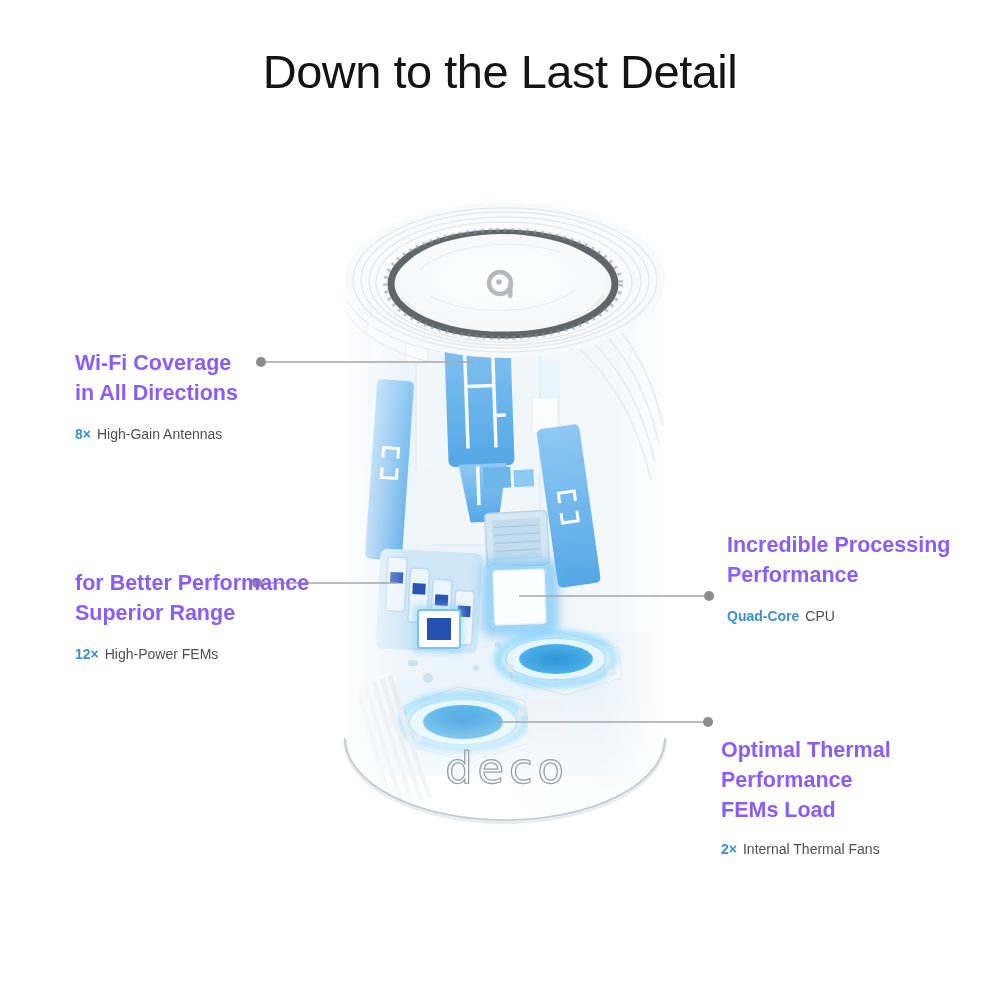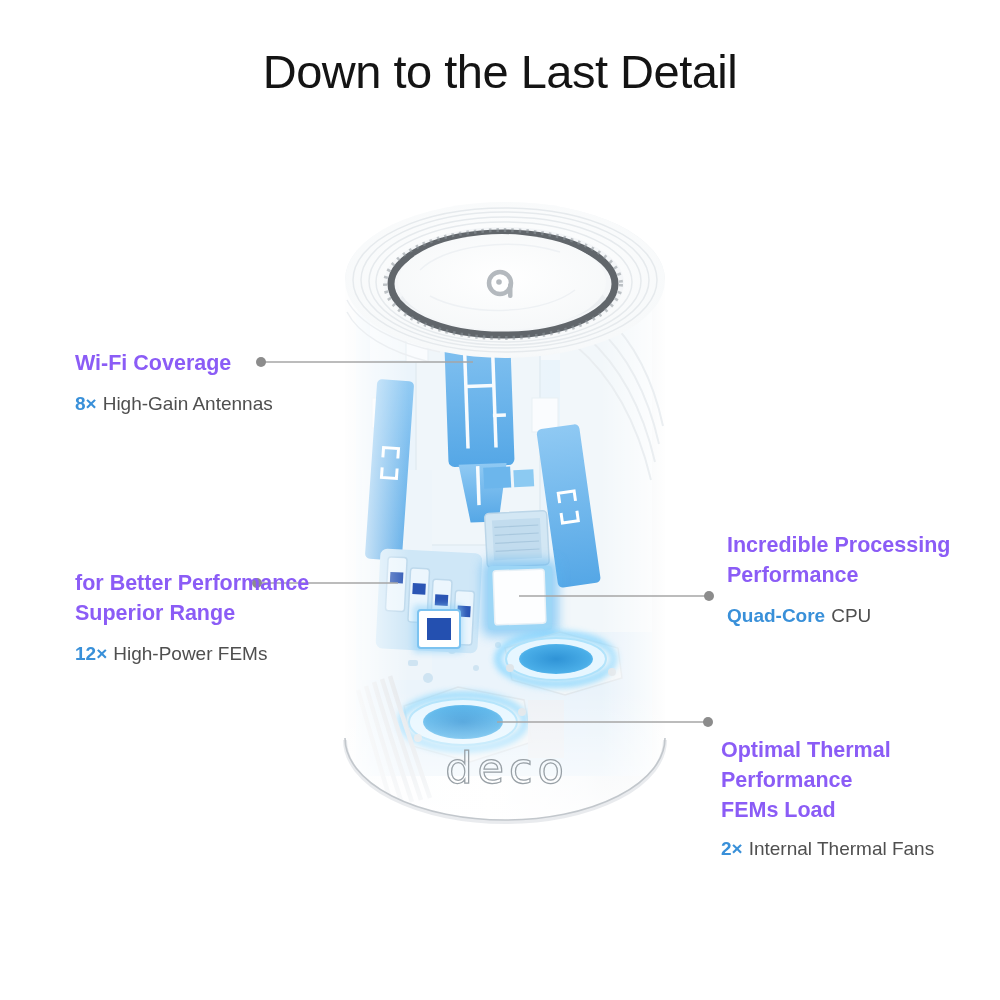--- a/index.html
+++ b/index.html
@@ -10,21 +10,21 @@
   .art{position:absolute;left:0;top:0;width:1000px;height:1000px;}
   .page-title{
     position:absolute;left:0;top:44px;width:1000px;text-align:center;
     font-size:47px;font-weight:500;color:#141414;letter-spacing:-0.5px;margin:0;
   }
   .callout{position:absolute;}
   .callout .hline{
     font-size:21.5px;line-height:30px;font-weight:600;color:#8b5cf6;letter-spacing:0;
   }
   .callout .stat{
-    margin-top:14px;font-size:19px;line-height:24px;font-weight:400;color:#4f4f4f;
+    margin-top:14px;font-size:14px;line-height:24px;font-weight:400;color:#4f4f4f;
     white-space:nowrap;
   }
   .callout .stat .val{color:#3990d9;font-weight:700;margin-right:6px;}
   .c-antennas{left:75px;top:348px;}
   .c-fems{left:75px;top:568px;}
   .c-cpu{left:727px;top:514px;margin-top:16px;}
   .c-fans{left:721px;top:735px;}
   .c-fans .stat{margin-top:12px;}
   .deco-text{
     font-family:"DejaVu Sans","Liberation Sans",sans-serif;
@@ -264,20 +264,21 @@
     <g fill="#8c8c8c">
       <circle cx="261" cy="362" r="5"></circle>
       <circle cx="257" cy="583" r="5"></circle>
       <circle cx="709" cy="596" r="5"></circle>
       <circle cx="708" cy="722" r="5"></circle>
     </g>
   </svg>
 
   <div class="callout c-antennas">
     <div class="hline">Wi-Fi Coverage</div>
+    <div class="hline">in All Directions</div>
     <div class="stat">
       <span class="val">8×</span><span class="lbl">High-Gain Antennas</span>
     </div>
   </div>
 
   <div class="callout c-fems">
     <div class="hline">for Better Performance</div>
     <div class="hline">Superior Range</div>
     <div class="stat">
       <span class="val">12×</span><span class="lbl">High-Power FEMs</span>

